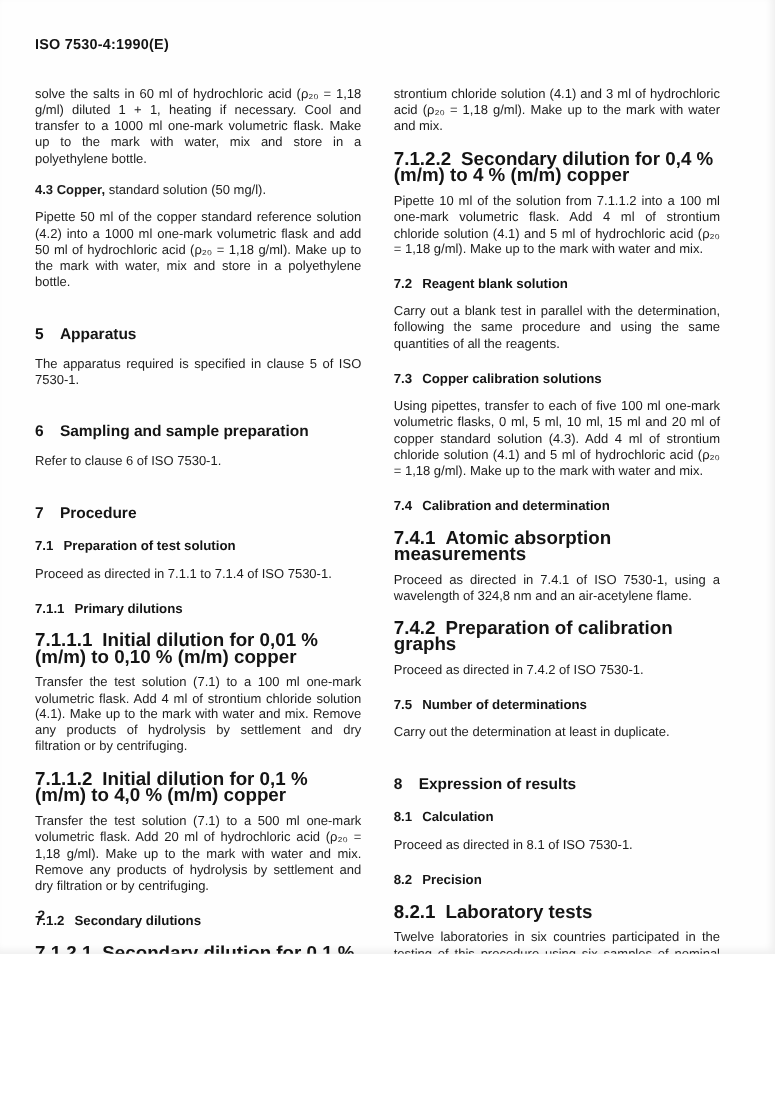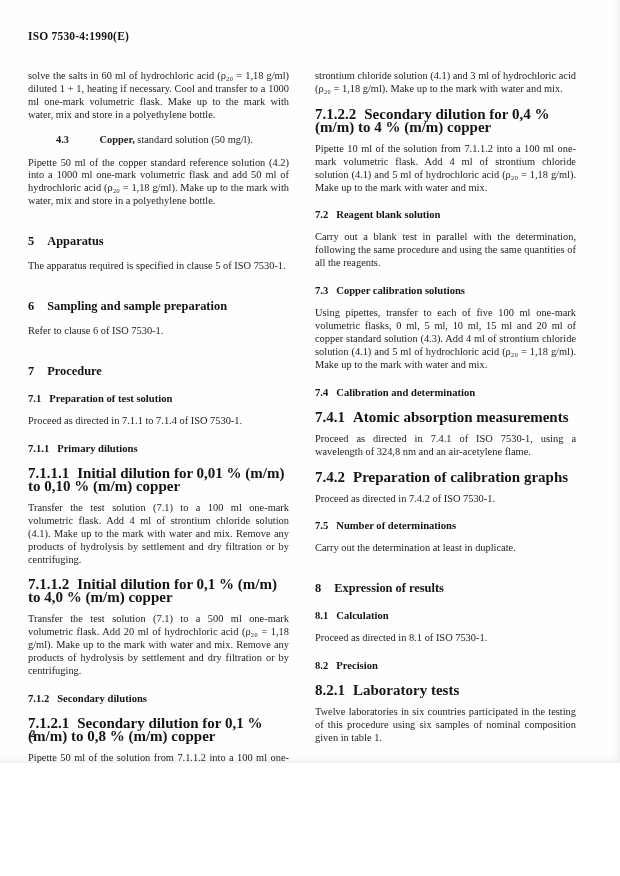--- a/index.html
+++ b/index.html
@@ -7,34 +7,33 @@
   html, body { width:620px; height:876px; }
   body {
     background:#ffffff;
     font-family:"Liberation Sans","DejaVu Sans",sans-serif;
     -webkit-font-smoothing:antialiased;
   }
   .page {
     position:relative; width:620px; height:763px;
     background:#fefefe; overflow:hidden;
     box-shadow:inset -3px -3px 6px rgba(0,0,0,0.06);
-    font-family:Liberation Serif, serif;
   }
   .doc-header {
     position:absolute; top:30px; left:28px;
     font-size:11.5px; font-weight:bold; color:#141414; letter-spacing:0.2px;
   }
   .columns {
     position:absolute; top:70px; left:28px; width:548px;
     display:flex; gap:26px; align-items:flex-start;
   }
   .col { width:261px; font-size:10.4px; line-height:12.9px; color:#1c1c1c; }
   .para { text-align:justify; margin:0 0 10px; }
   .term { text-align:justify; margin:12px 0 10px; }
-  .term .bold { font-weight:bold;margin-left:28px; }
+  .term .bold { font-weight:bold; }
   .h1 { font-size:12.4px; font-weight:bold; color:#141414; margin:26px 0 12px; line-height:14px; }
   .h2 { font-size:10.6px; font-weight:bold; color:#141414; margin:14px 0 10px; line-height:13px; }
   .h3 { font-size:15px; font-weight:bold; color:#141414; margin:12px 0 9px; line-height:13px; }
   .h1 .num { margin-right:13px; }
   .h2 .num, .h3 .num { margin-right:8px; }
   .page-number {
     position:absolute; left:30px; bottom:24px;
     font-size:11px; font-weight:bold; color:#1c1c1c;
   }
 </style>

